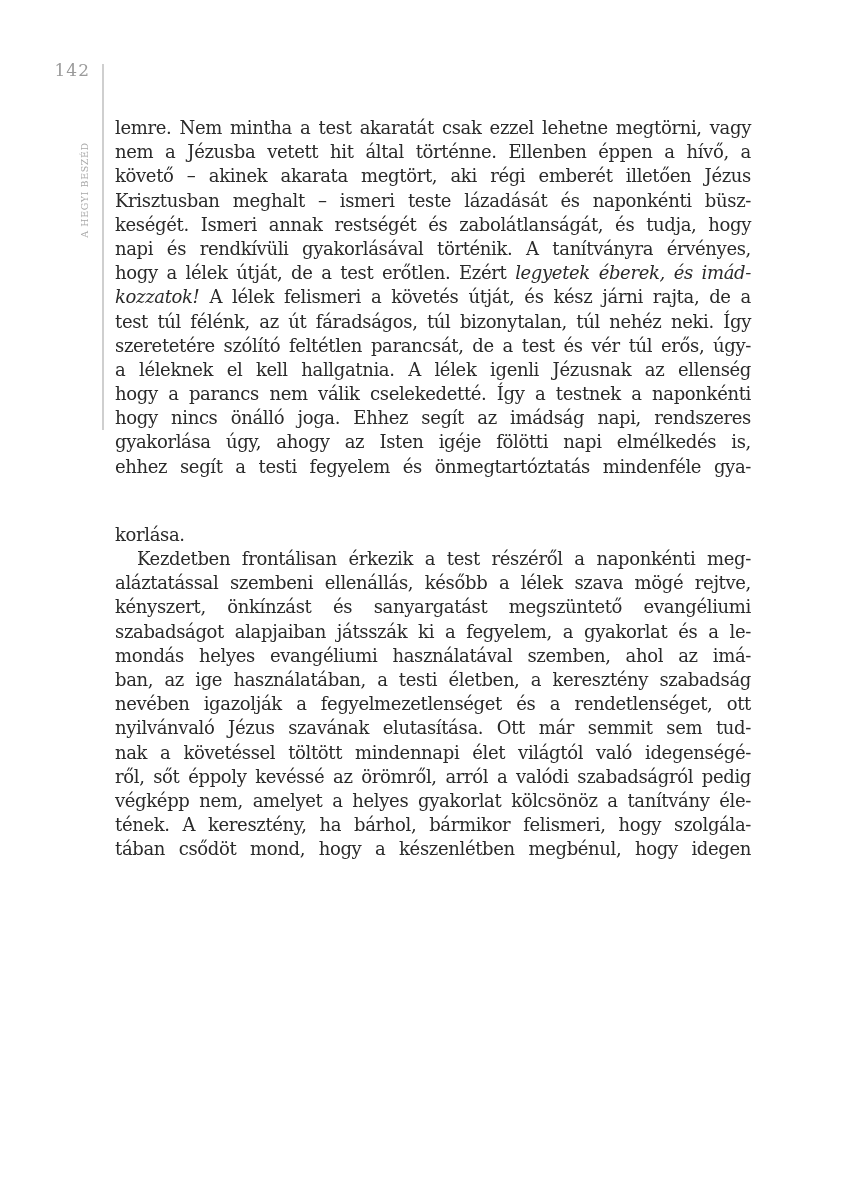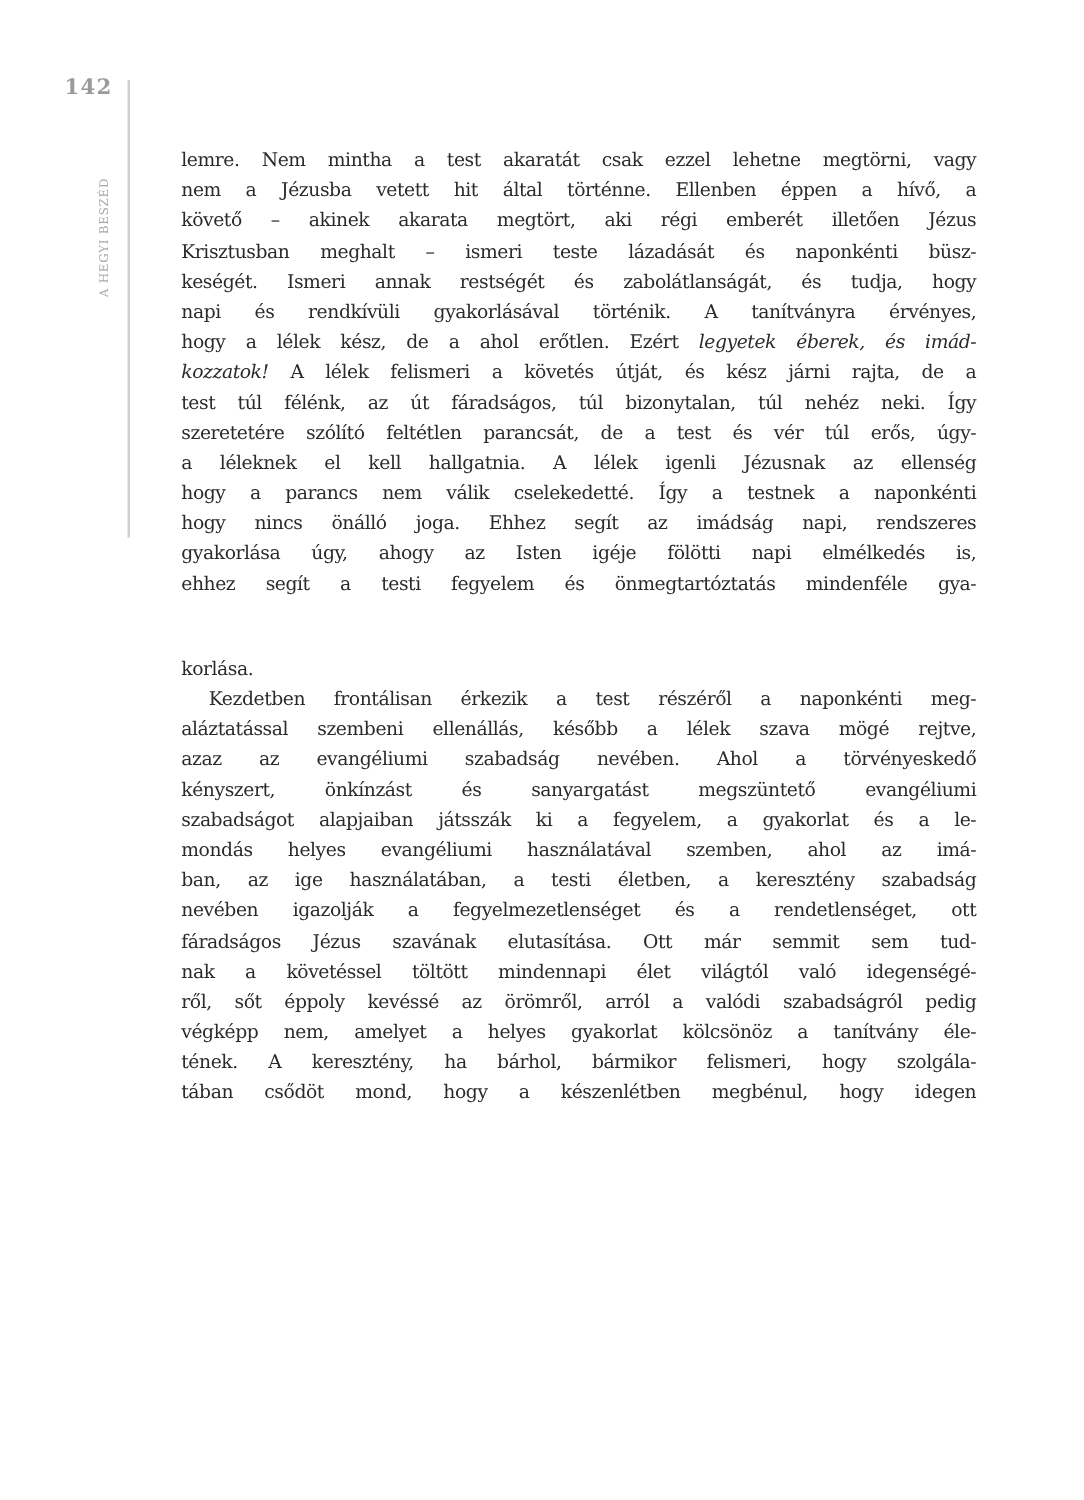--- a/index.html
+++ b/index.html
@@ -18,21 +18,20 @@
     .page-number {
       position: absolute;
       left: 34px;
       top: 60px;
       width: 56px;
       text-align: right;
       font-family: "DejaVu Serif", serif;
       font-size: 17px;
       color: #9a9a9a;
       letter-spacing: 1px;
-      font-weight: bold;
     }
     .margin-rule {
       position: absolute;
       left: 102px;
       top: 64px;
       width: 2px;
       height: 366px;
       background: #cfcfcf;
     }
     .running-head {
@@ -41,24 +40,24 @@
       top: 190px;
       transform: translate(-50%, -50%) rotate(-90deg);
       white-space: nowrap;
       font-family: "DejaVu Serif", serif;
       font-size: 9.5px;
       letter-spacing: 0.6px;
       color: #a8a8a8;
     }
     .body-text {
       position: absolute;
-      left: 145px;
+      left: 115px;
       top: 116px;
       width: 636px;
-      font-size: 15px;
+      font-size: 18px;
       line-height: 24.2px;
     }
     .line {
       display: block;
       height: 24.2px;
       white-space: nowrap;
       text-align: justify;
       text-align-last: justify;
       letter-spacing: -0.35px;
       word-spacing: -1px;
@@ -87,41 +86,40 @@
 
 <div class="body-text">
 
   <div>
     <span class="line">lemre. Nem mintha a test akaratát csak ezzel lehetne megtörni, vagy</span>
     <span class="line">nem a Jézusba vetett hit által történne. Ellenben éppen a hívő, a</span>
     <span class="line">követő – akinek akarata megtört, aki régi emberét illetően Jézus</span>
     <span class="line">Krisztusban meghalt – ismeri teste lázadását és naponkénti büsz-</span>
     <span class="line">keségét. Ismeri annak restségét és zabolátlanságát, és tudja, hogy</span>
     <span class="line">napi és rendkívüli gyakorlásával történik. A tanítványra érvényes,</span>
-    <span class="line"><span style="display:inline">hogy a lélek kész, de a ahol erőtlen. Ezért </span><em>legyetek éberek, és imád-</em></span>
+    <span class="line"><span style="display:inline">hogy a lélek útját, de a test erőtlen. Ezért </span><em>legyetek éberek, és imád-</em></span>
     <span class="line"><em>kozzatok!</em><span style="display:inline"> A lélek felismeri a követés útját, és kész járni rajta, de a</span></span>
     <span class="line">test túl félénk, az út fáradságos, túl bizonytalan, túl nehéz neki. Így</span>
     <span class="line">szeretetére szólító feltétlen parancsát, de a test és vér túl erős, úgy-</span>
     <span class="line">a léleknek el kell hallgatnia. A lélek igenli Jézusnak az ellenség</span>
     <span class="line">hogy a parancs nem válik cselekedetté. Így a testnek a naponkénti</span>
     <span class="line">hogy nincs önálló joga. Ehhez segít az imádság napi, rendszeres</span>
     <span class="line">gyakorlása úgy, ahogy az Isten igéje fölötti napi elmélkedés is,</span>
     <span class="line">ehhez segít a testi fegyelem és önmegtartóztatás mindenféle gya-</span>
     <span class="line last">korlása.</span>
   </div>
 
   <div>
     <span class="line indent">Kezdetben frontálisan érkezik a test részéről a naponkénti meg-</span>
     <span class="line">aláztatással szembeni ellenállás, később a lélek szava mögé rejtve,</span>
-    <span class="line">azaz az evangéliumi szabadság nevében. Ahol a törvényeskedő</span>
     <span class="line">kényszert, önkínzást és sanyargatást megszüntető evangéliumi</span>
     <span class="line">szabadságot alapjaiban játsszák ki a fegyelem, a gyakorlat és a le-</span>
     <span class="line">mondás helyes evangéliumi használatával szemben, ahol az imá-</span>
     <span class="line">ban, az ige használatában, a testi életben, a keresztény szabadság</span>
     <span class="line">nevében igazolják a fegyelmezetlenséget és a rendetlenséget, ott</span>
-    <span class="line">fáradságos Jézus szavának elutasítása. Ott már semmit sem tud-</span>
+    <span class="line">nyilvánvaló Jézus szavának elutasítása. Ott már semmit sem tud-</span>
     <span class="line">nak a követéssel töltött mindennapi élet világtól való idegenségé-</span>
     <span class="line">ről, sőt éppoly kevéssé az örömről, arról a valódi szabadságról pedig</span>
     <span class="line">végképp nem, amelyet a helyes gyakorlat kölcsönöz a tanítvány éle-</span>
     <span class="line">tének. A keresztény, ha bárhol, bármikor felismeri, hogy szolgála-</span>
     <span class="line">tában csődöt mond, hogy a készenlétben megbénul, hogy idegen</span>
   </div>
 </div>
 
 </body></html>

